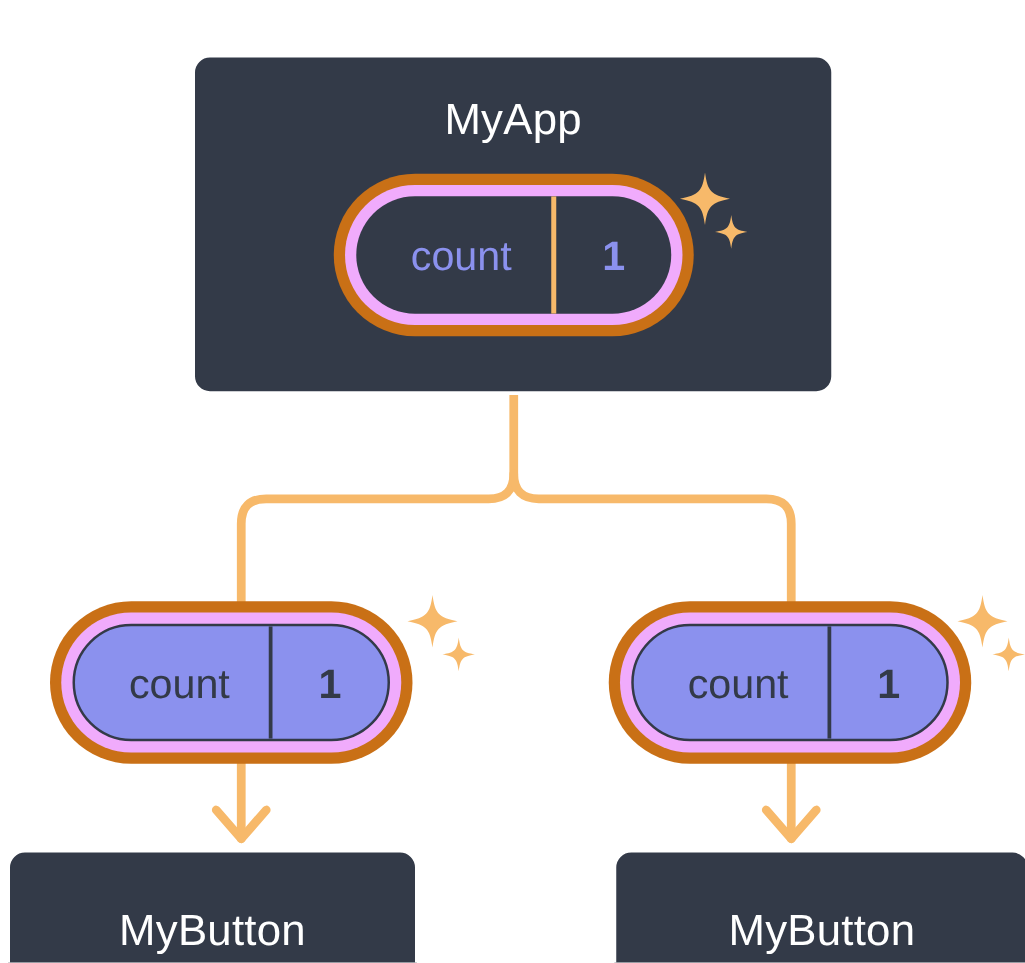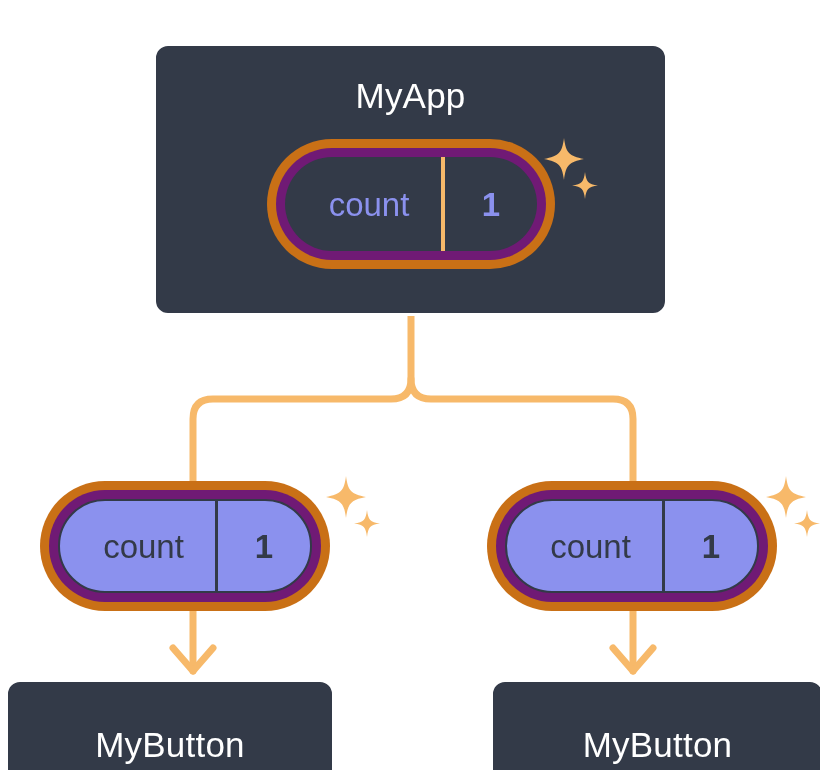--- a/index.html
+++ b/index.html
@@ -85,21 +85,21 @@
     border-radius: 999px;
     background: #c97016;              
     padding: 9px;
     display: block;
   }
   .state-pill-inner {
     box-sizing: border-box;
     width: 100%;
     height: 100%;
     border-radius: 999px;
-    background: #701a75;              
+    background: #f0abfc;              
     padding: 9px;
   }
   .state-pill-face {
     box-sizing: border-box;
     width: 100%;
     height: 100%;
     border-radius: 999px;
     display: flex;
     align-items: stretch;
     overflow: hidden;

